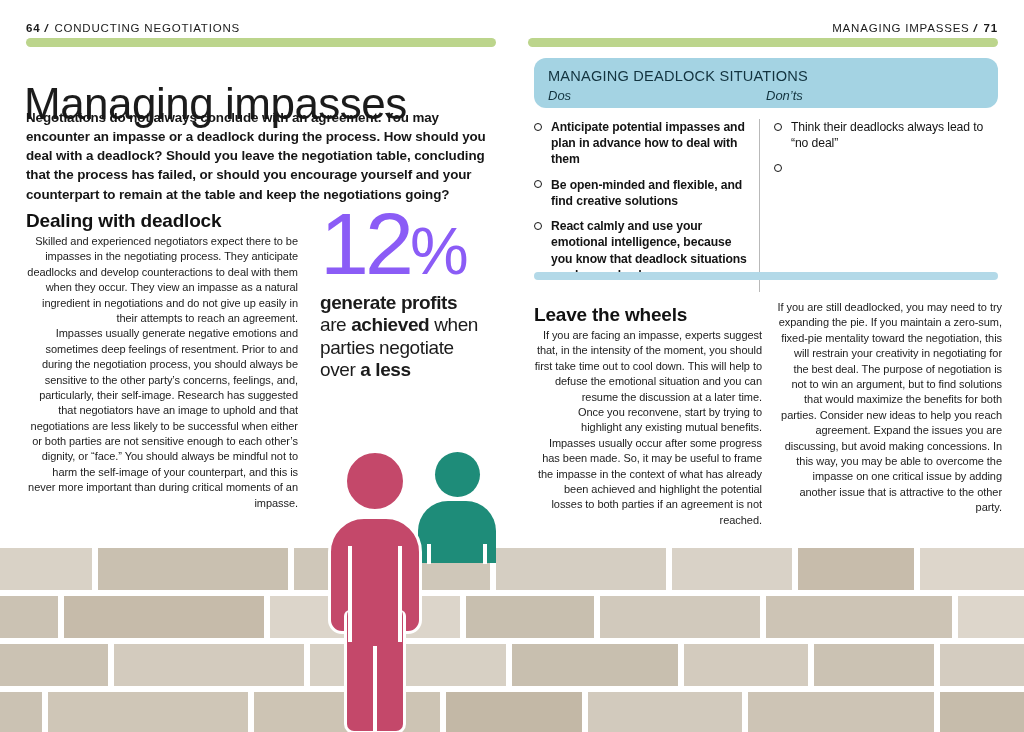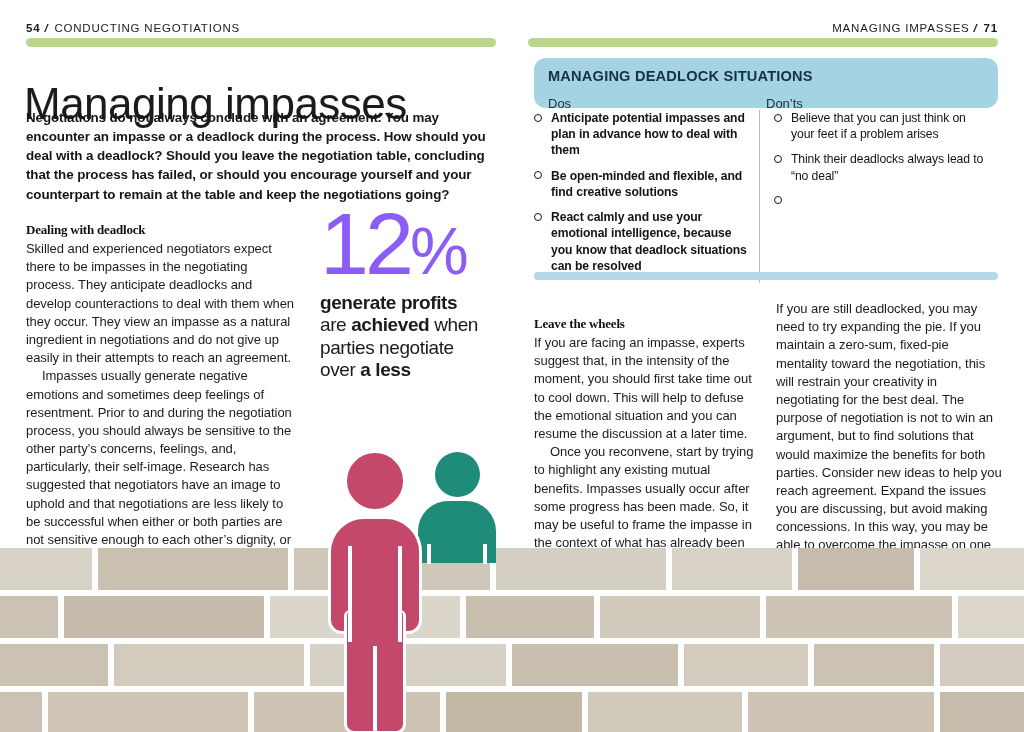--- a/index.html
+++ b/index.html
@@ -56,32 +56,32 @@
     left: 26px; top: 108px;
     width: 466px;
     font-size: 13.4px;
     font-weight: bold;
     line-height: 1.43;
     color: #161616;
     letter-spacing: -0.1px;
   }
 
   .sec-head {
-    font-size: 13px;
+    font-size: 19px;
     font-weight: bold;
     color: #111;
     letter-spacing: -0.2px;
-    margin: 16px 0 2px 0;
-    font-family: Liberation Serif, serif;
+    margin: 4px 0 2px 0;
   }
   .bodytext {
-    font-size: 13px;
+    font-size: 11px;
     line-height: 1.40;
     color: #1c1c1c;
     letter-spacing: -0.05px;
+    text-align: right;
   }
   .bodytext p { margin: 0; }
   .bodytext p.indent { text-indent: 16px; }
 
   #dealing {
     position: absolute;
     left: 26px; top: 206px;
     width: 272px;
   }
 
@@ -118,39 +118,40 @@
   }
   .panel-head {
     background: #a4d3e3;
     border-radius: 12px;
     padding: 10px 14px 9px 14px;
     position: relative;
     height: 50px;
   }
   .panel-title {
     font-size: 14.6px;
-    font-weight: bold;
+    font-weight: normal;
     letter-spacing: 0.2px;
     color: #12333f;
   }
   .panel-cols {
     display: flex;
-    margin-top: 12px;
+    margin-top: 4px;
+    font-style: italic;
   }
   .panel-col-label {
     font-size: 13px;
     color: #12333f;
     font-weight: normal;
   }
   .col-a { width: 232px; }
   .col-b { width: 232px; }
 
   .panel-lists {
     display: flex;
-    margin-top: 2px;
+    margin-top: 11px;
   }
   .list-col { width: 232px; padding-right: 12px; }
   .list-col.donts {
     border-left: 1px solid #b9b9b9;
     padding-left: 14px;
     width: 246px;
   }
   ul.tick {
     list-style: none;
     margin: 0; padding: 0;
@@ -275,21 +276,21 @@
     position: absolute; left: 51px; top: 196px; width: 4px; height: 88px;
     background: #ffffff;
   }
 </style>
 </head>
 <body>
 
 <div id="page">
 
   <div class="runhead left">
-    <span class="folio">54</span><span class="slash">/</span><span class="chaptitle">CONDUCTING NEGOTIATIONS</span>
+    <span class="folio">64</span><span class="slash">/</span><span class="chaptitle">CONDUCTING NEGOTIATIONS</span>
   </div>
   <div class="rule-green left"></div>
 
   <h1 class="page-title">Managing impasses</h1>
 
   <div class="standfirst">Negotiations do not always conclude with an agreement. You may encounter an impasse or a deadlock during the process. How should you deal with a deadlock? Should you leave the negotiation table, concluding that the process has failed, or should you encourage yourself and your counterpart to remain at the table and keep the negotiations going?</div>
 
   <div id="dealing">
     <div class="sec-head">Dealing with deadlock</div>
     <div class="bodytext">
@@ -324,21 +325,20 @@
     <div class="panel-lists">
       <div class="list-col dos">
         <ul class="tick bold">
           <li><span class="bullet"></span><span>Anticipate potential impasses and plan in advance how to deal with them</span></li>
           <li><span class="bullet"></span><span>Be open-minded and flexible, and find creative solutions</span></li>
           <li><span class="bullet"></span><span>React calmly and use your emotional intelligence, because you know that deadlock situations can be resolved</span></li>
         </ul>
       </div>
       <div class="list-col donts">
         <ul class="tick">
-          <li><span class="bullet"></span><span>Believe that you can just think on your feet if a problem arises</span></li>
           <li><span class="bullet"></span><span>Think their deadlocks always lead to “no deal”</span></li>
           <li><span class="bullet"></span></li>
         </ul>
       </div>
     </div>
   </div>
 
   <div class="rule-blue"></div>
 
   <div id="oiling">

